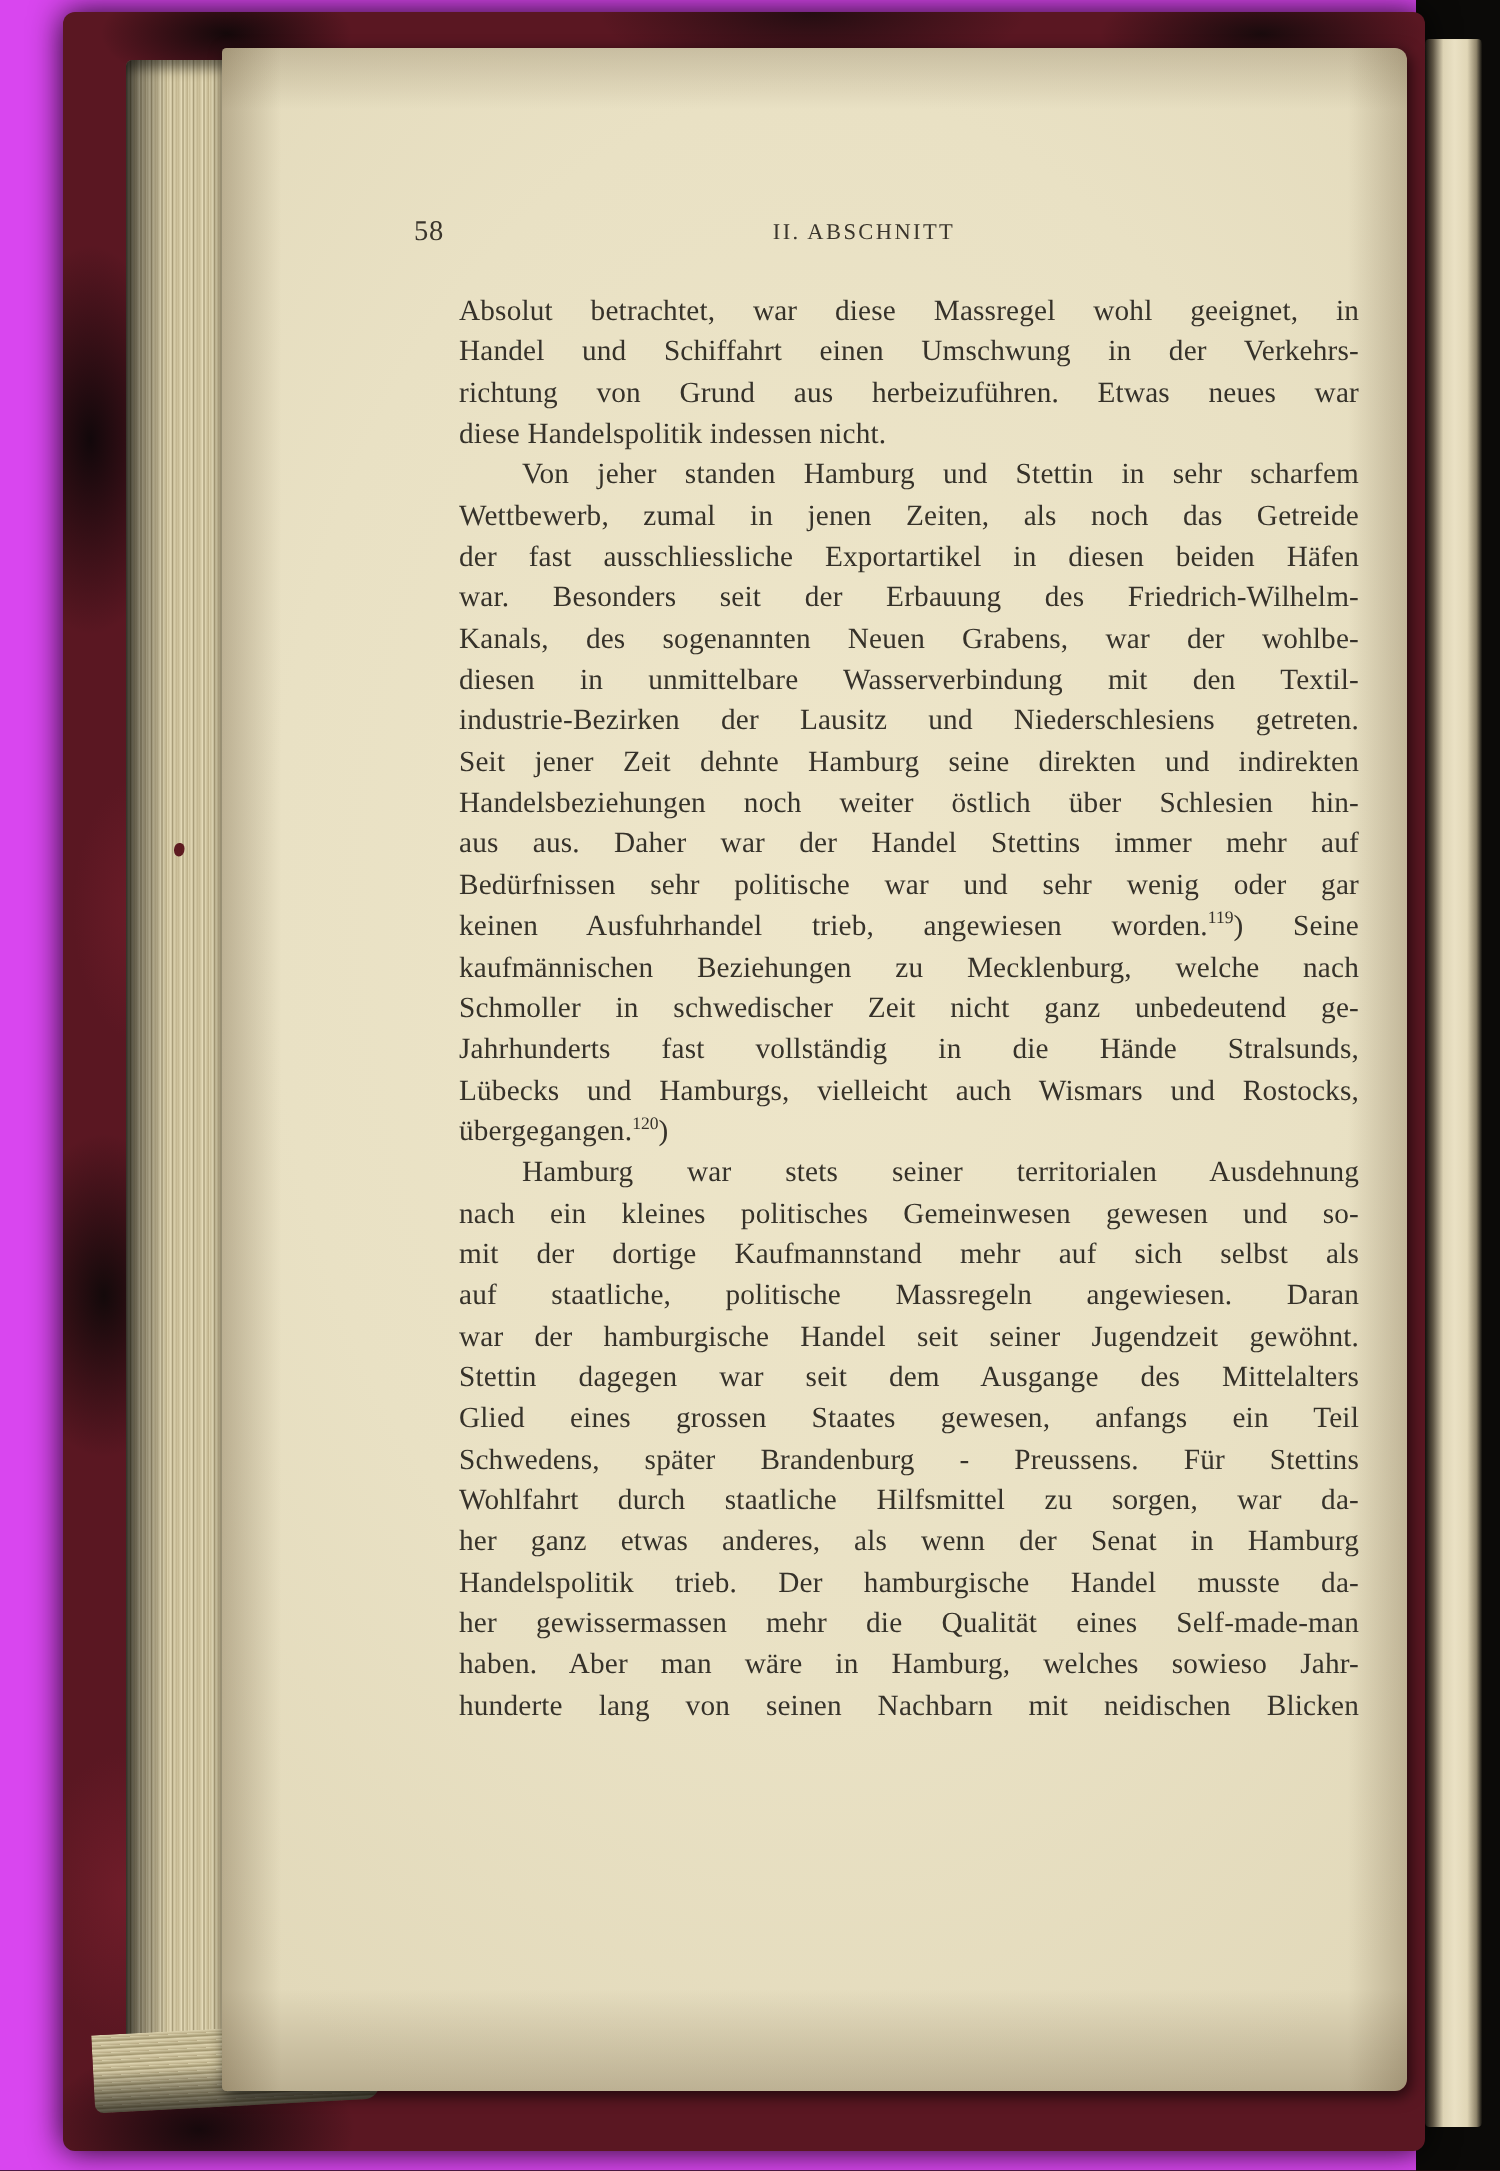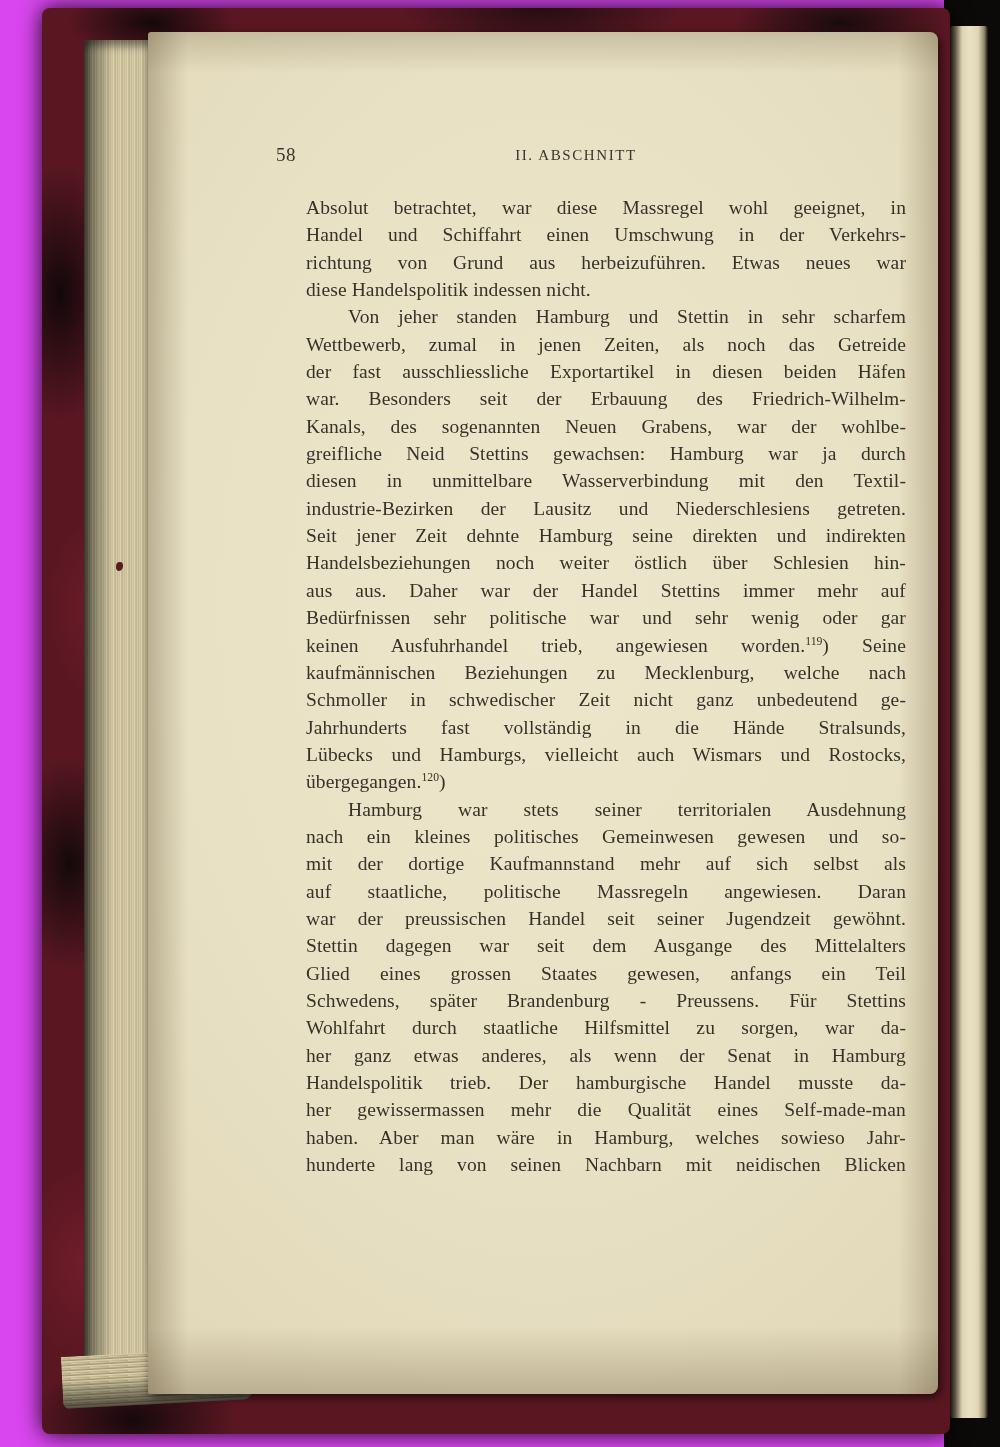--- a/index.html
+++ b/index.html
@@ -159,38 +159,37 @@
     <div class="text-block">
         <div class="line">Absolut betrachtet, war diese Massregel wohl geeignet, in</div>
         <div class="line">Handel und Schiffahrt einen Umschwung in der Verkehrs-</div>
         <div class="line">richtung von Grund aus herbeizuführen. Etwas neues war</div>
         <div class="line last">diese Handelspolitik indessen nicht.</div>
         <div class="line indent">Von jeher standen Hamburg und Stettin in sehr scharfem</div>
         <div class="line">Wettbewerb, zumal in jenen Zeiten, als noch das Getreide</div>
         <div class="line">der fast ausschliessliche Exportartikel in diesen beiden Häfen</div>
         <div class="line">war. Besonders seit der Erbauung des Friedrich-Wilhelm-</div>
         <div class="line">Kanals, des sogenannten Neuen Grabens, war der wohlbe-</div>
-        <div class="line">greifliche Neid Stettins gewachsen: Hamburg war ja durch</div>
         <div class="line">diesen in unmittelbare Wasserverbindung mit den Textil-</div>
         <div class="line">industrie-Bezirken der Lausitz und Niederschlesiens getreten.</div>
         <div class="line">Seit jener Zeit dehnte Hamburg seine direkten und indirekten</div>
         <div class="line">Handelsbeziehungen noch weiter östlich über Schlesien hin-</div>
         <div class="line">aus aus. Daher war der Handel Stettins immer mehr auf</div>
         <div class="line">Bedürfnissen sehr politische war und sehr wenig oder gar</div>
         <div class="line">keinen Ausfuhrhandel trieb, angewiesen worden.<sup>119</sup>) Seine</div>
         <div class="line">kaufmännischen Beziehungen zu Mecklenburg, welche nach</div>
         <div class="line">Schmoller in schwedischer Zeit nicht ganz unbedeutend ge-</div>
         <div class="line">Jahrhunderts fast vollständig in die Hände Stralsunds,</div>
         <div class="line">Lübecks und Hamburgs, vielleicht auch Wismars und Rostocks,</div>
         <div class="line last">übergegangen.<sup>120</sup>)</div>
         <div class="line indent">Hamburg war stets seiner territorialen Ausdehnung</div>
         <div class="line">nach ein kleines politisches Gemeinwesen gewesen und so-</div>
         <div class="line">mit der dortige Kaufmannstand mehr auf sich selbst als</div>
         <div class="line">auf staatliche, politische Massregeln angewiesen. Daran</div>
-        <div class="line">war der preussischen Handel seit seiner Jugendzeit gewöhnt.</div>
+        <div class="line">war der hamburgische Handel seit seiner Jugendzeit gewöhnt.</div>
         <div class="line">Stettin dagegen war seit dem Ausgange des Mittelalters</div>
         <div class="line">Glied eines grossen Staates gewesen, anfangs ein Teil</div>
         <div class="line">Schwedens, später Brandenburg - Preussens. Für Stettins</div>
         <div class="line">Wohlfahrt durch staatliche Hilfsmittel zu sorgen, war da-</div>
         <div class="line">her ganz etwas anderes, als wenn der Senat in Hamburg</div>
         <div class="line">Handelspolitik trieb. Der hamburgische Handel musste da-</div>
         <div class="line">her gewissermassen mehr die Qualität eines Self-made-man</div>
         <div class="line">haben. Aber man wäre in Hamburg, welches sowieso Jahr-</div>
         <div class="line">hunderte lang von seinen Nachbarn mit neidischen Blicken</div>
       </div>

